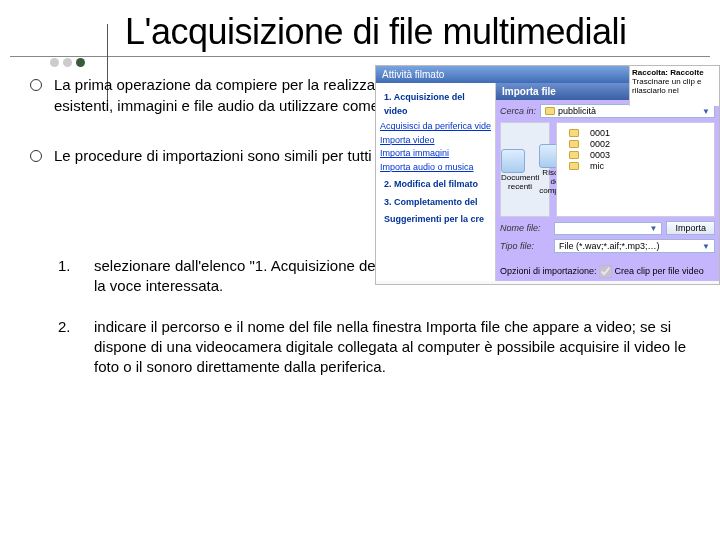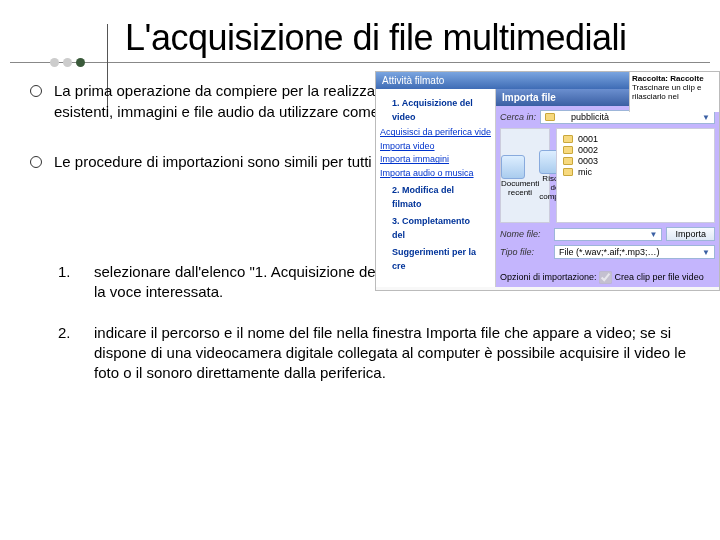--- a/index.html
+++ b/index.html
@@ -7,21 +7,21 @@
     width: 720px;
     height: 540px;
     background: #fff;
     font-family: Arial, sans-serif;
     color: #000;
     overflow: hidden;
     position: relative;
   }
   .header-region {
     position: relative;
-    padding: 17px 0 0 50px;
+    padding: 11px 0 0 50px;
   }
   .corner-decoration {
     position: absolute;
     left: 50px;
     top: 58px;
     display: flex;
     align-items: center;
     gap: 4px;
   }
   .corner-decoration .dot {
@@ -101,21 +101,21 @@
   .fig-tasks {
     width: 120px;
     background: #fff;
     border-right: 1px solid #ccc;
     padding: 4px;
     font-size: 9px;
     line-height: 1.5;
   }
   .fig-tasks .section-head {
     font-weight: bold;
-    margin: 4px 12px 2px;
+    margin: 4px 4px 2px;
     color: #003399;
   }
   .fig-tasks .link {
     color: #0033cc;
     text-decoration: underline;
     white-space: nowrap;
     overflow: hidden;
   }
   .fig-right {
     flex: 1;
@@ -179,22 +179,22 @@
   .fig-filelist {
     flex: 1;
     border: 1px solid #ccd;
     background: #fff;
     padding: 4px;
     font-size: 9px;
   }
   .fig-filelist .folder {
     display: flex;
     align-items: center;
-    gap: 5px;
-    margin: 1px 2px;
+    gap: 11px;
+    margin: 1px 8px;
   }
   .folder-icon {
     width: 10px; height: 8px;
     background: #f7d97e;
     border: 1px solid #c9a73b;
     border-radius: 1px;
   }
   .fig-bottom-rows {
     margin-top: 4px;
   }
@@ -283,21 +283,21 @@
         <div class="section-head">2. Modifica del filmato</div>
         <div class="section-head">3. Completamento del</div>
         <div class="section-head">Suggerimenti per la cre</div>
       </div>
       <div class="fig-right">
         <div class="fig-right-header">Importa file</div>
         <div class="fig-right-body">
           <div class="fig-toolbar-row">
             <span class="label">Cerca in:</span>
             <span class="fig-dropdown">
-              <span style="display:flex;align-items:center;gap:16px">
+              <span style="display:flex;align-items:center;gap:3px">
                   <span class="folder-icon"></span>
                   <span>pubblicità</span>
                 </span>
               <span class="tri">▼</span>
             </span>
           </div>
           <div class="fig-filearea">
             <div class="fig-places">
               <div>
                 <div class="place-icon"></div>

